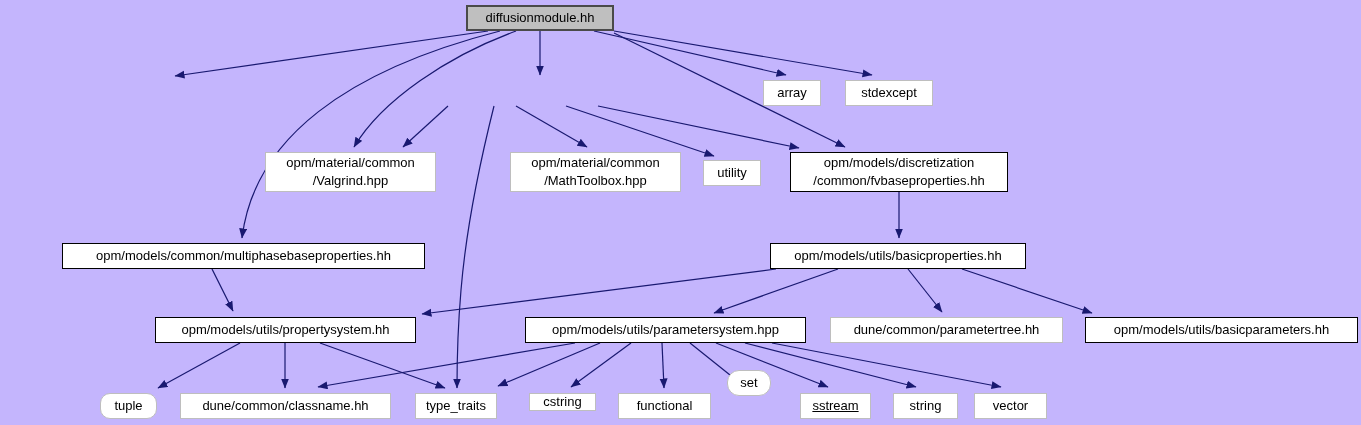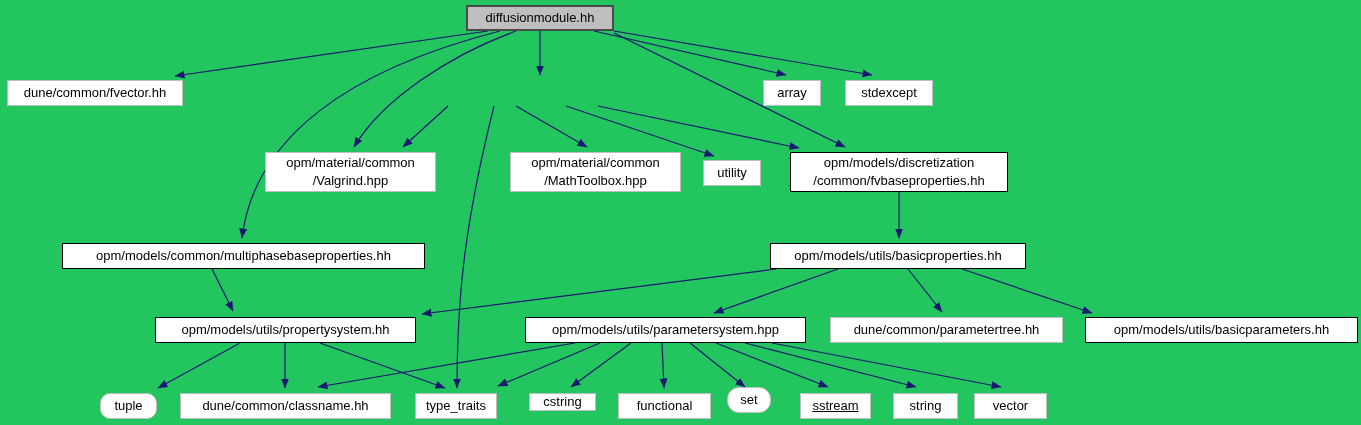--- a/index.html
+++ b/index.html
@@ -5,21 +5,21 @@
   html, body {
     margin: 0;
     padding: 0;
     background: #ffffff;
     font-family: "Liberation Sans", "DejaVu Sans", sans-serif;
   }
   #graph {
     position: relative;
     width: 1361px;
     height: 425px;
-    background: #22c55e;
+    background: #c4b5fd;
     overflow: hidden;
   }
   #edges {
     position: absolute;
     left: 0; top: 0;
     width: 1361px;
     height: 425px;
     pointer-events: none;
   }
   .node {
@@ -90,21 +90,20 @@
       <path d="M662,343 L664,388" marker-end="url(#arrow)"></path>
       <path d="M690,343 L745,387" marker-end="url(#arrow)"></path>
       <path d="M716,343 L828,387" marker-end="url(#arrow)"></path>
       <path d="M745,343 L916,387" marker-end="url(#arrow)"></path>
       <path d="M772,343 L1001,387" marker-end="url(#arrow)"></path>
     </g>
   </svg>
 
   <div class="node main" style="left:466px; top:5px; width:148px; height:26px;">diffusionmodule.hh</div>
 
-  <div class="node" style="left:7px; top:80px; width:176px; height:26px;">dune/common/fvector.hh</div>
   <div class="node" style="left:763px; top:80px; width:58px; height:26px;">array</div>
   <div class="node" style="left:845px; top:80px; width:88px; height:26px;">stdexcept</div>
 
   <div class="node" style="left:265px; top:152px; width:171px; height:40px;">opm/material/common
 /Valgrind.hpp</div>
   <div class="node" style="left:510px; top:152px; width:171px; height:40px;">opm/material/common
 /MathToolbox.hpp</div>
   <div class="node" style="left:703px; top:160px; width:58px; height:26px;">utility</div>
   <div class="node linked" style="left:790px; top:152px; width:218px; height:40px;">opm/models/discretization
 /common/fvbaseproperties.hh</div>
@@ -115,18 +114,18 @@
   <div class="node linked" style="left:155px; top:317px; width:261px; height:26px;">opm/models/utils/propertysystem.hh</div>
   <div class="node linked" style="left:525px; top:317px; width:281px; height:26px;">opm/models/utils/parametersystem.hpp</div>
   <div class="node" style="left:830px; top:317px; width:233px; height:26px;">dune/common/parametertree.hh</div>
   <div class="node linked" style="left:1085px; top:317px; width:273px; height:26px;">opm/models/utils/basicparameters.hh</div>
 
   <div class="node" style="left:100px; top:393px; width:57px; height:26px;border-radius:10px;">tuple</div>
   <div class="node" style="left:180px; top:393px; width:211px; height:26px;">dune/common/classname.hh</div>
   <div class="node" style="left:415px; top:393px; width:82px; height:26px;">type_traits</div>
   <div class="node" style="left:529px; top:393px; width:67px; height:18px;">cstring</div>
   <div class="node" style="left:618px; top:393px; width:93px; height:26px;">functional</div>
-  <div class="node" style="left:727px; top:387px; width:44px; height:26px;border-radius:12px;">set</div>
+  <div class="node" style="left:727px; top:370px; width:44px; height:26px;border-radius:12px;">set</div>
   <div class="node" style="left:800px; top:393px; width:71px; height:26px;text-decoration:underline;">sstream</div>
   <div class="node" style="left:893px; top:393px; width:65px; height:26px;">string</div>
   <div class="node" style="left:974px; top:393px; width:73px; height:26px;text-align:right;">vector</div>
 
 </div>
 
 </body></html>

